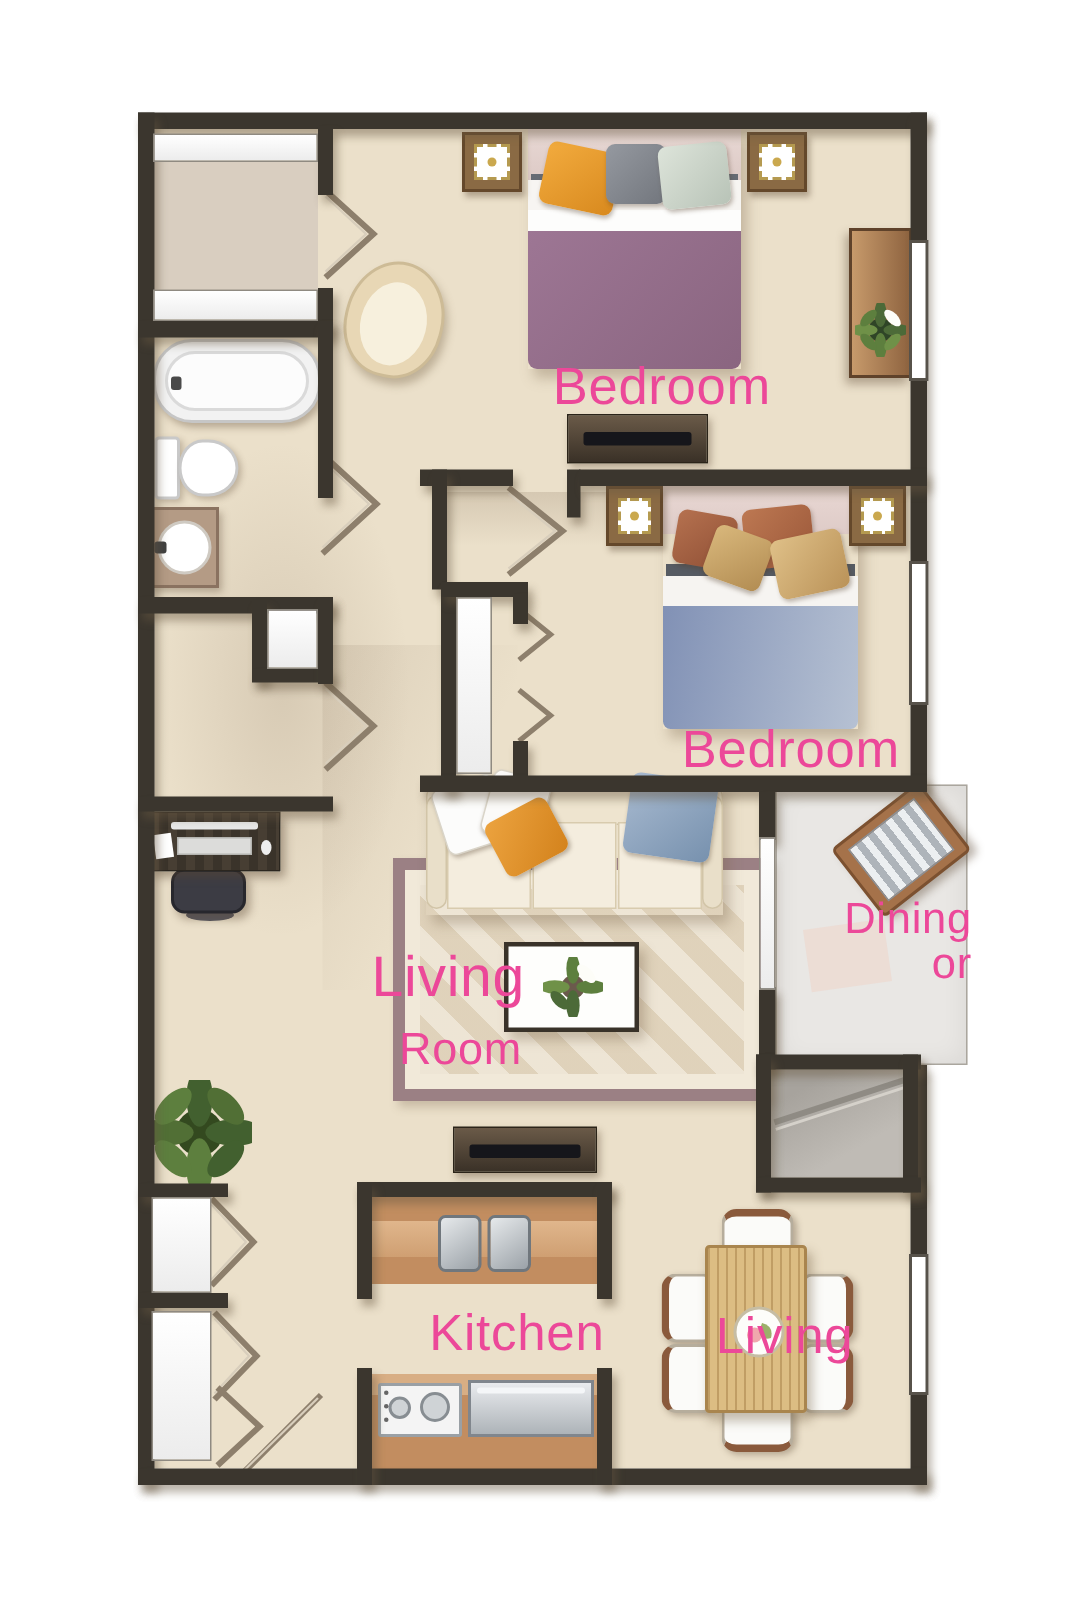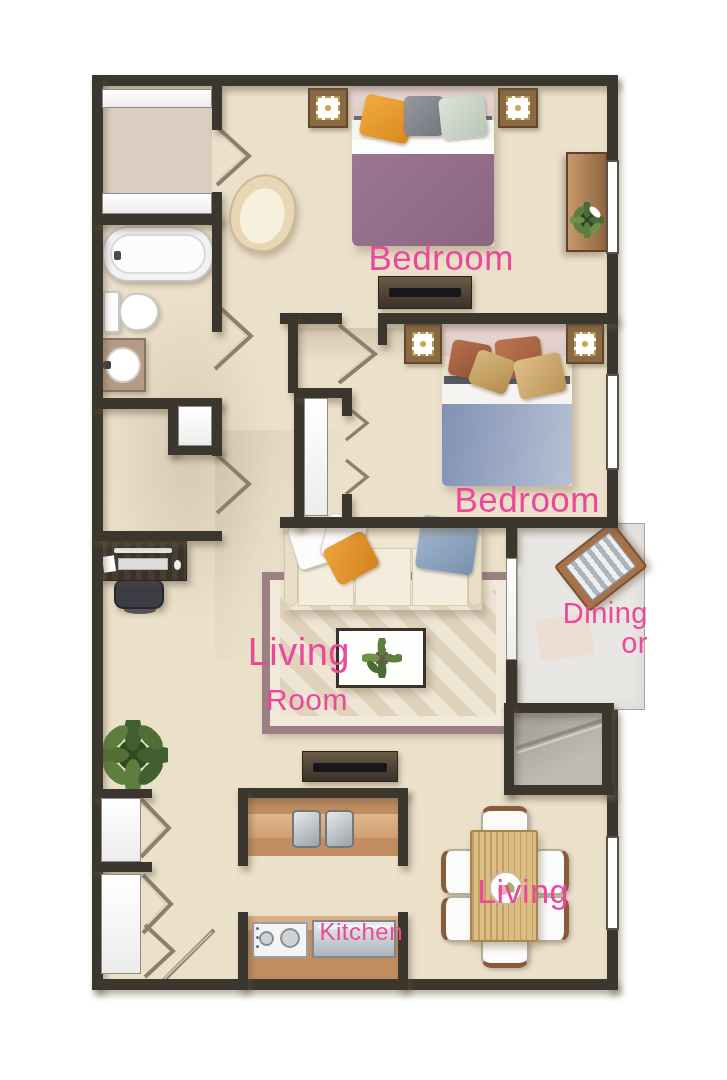--- a/index.html
+++ b/index.html
@@ -298,16 +298,16 @@
   <svg class="ds" style="left:156px;top:924px" width="62" height="64" viewBox="0 0 62 64">
       <line x1="4" y1="60" x2="58" y2="6" stroke="#8d7f6c" stroke-width="4"></line>
       <line x1="6" y1="57" x2="56" y2="8" stroke="#d8cebc" stroke-width="1.5"></line>
     </svg>
 
   <div class="lbl" style="left:334px;top:240px;width:180px;font-size:35px">Bedroom</div>
   <div class="lbl" style="left:420px;top:482px;width:180px;font-size:35px">Bedroom</div>
   <div class="lbl" style="left:200px;top:633px;width:150px;font-size:38px">Living</div>
   <div class="lbl" style="left:198px;top:685px;width:150px;font-size:30px">Room</div>
   <div class="lbl" style="left:528px;top:599px;width:120px;font-size:29px">Dining or</div>
-  <div class="lbl" style="left:253px;top:920px;width:150px;font-size:24px">Kitchen</div>
+  <div class="lbl" style="left:253px;top:872px;width:150px;font-size:34px">Kitchen</div>
   <div class="lbl" style="left:429px;top:874px;width:140px;font-size:34px">Living</div>
 
 </div>
 
 </body></html>

